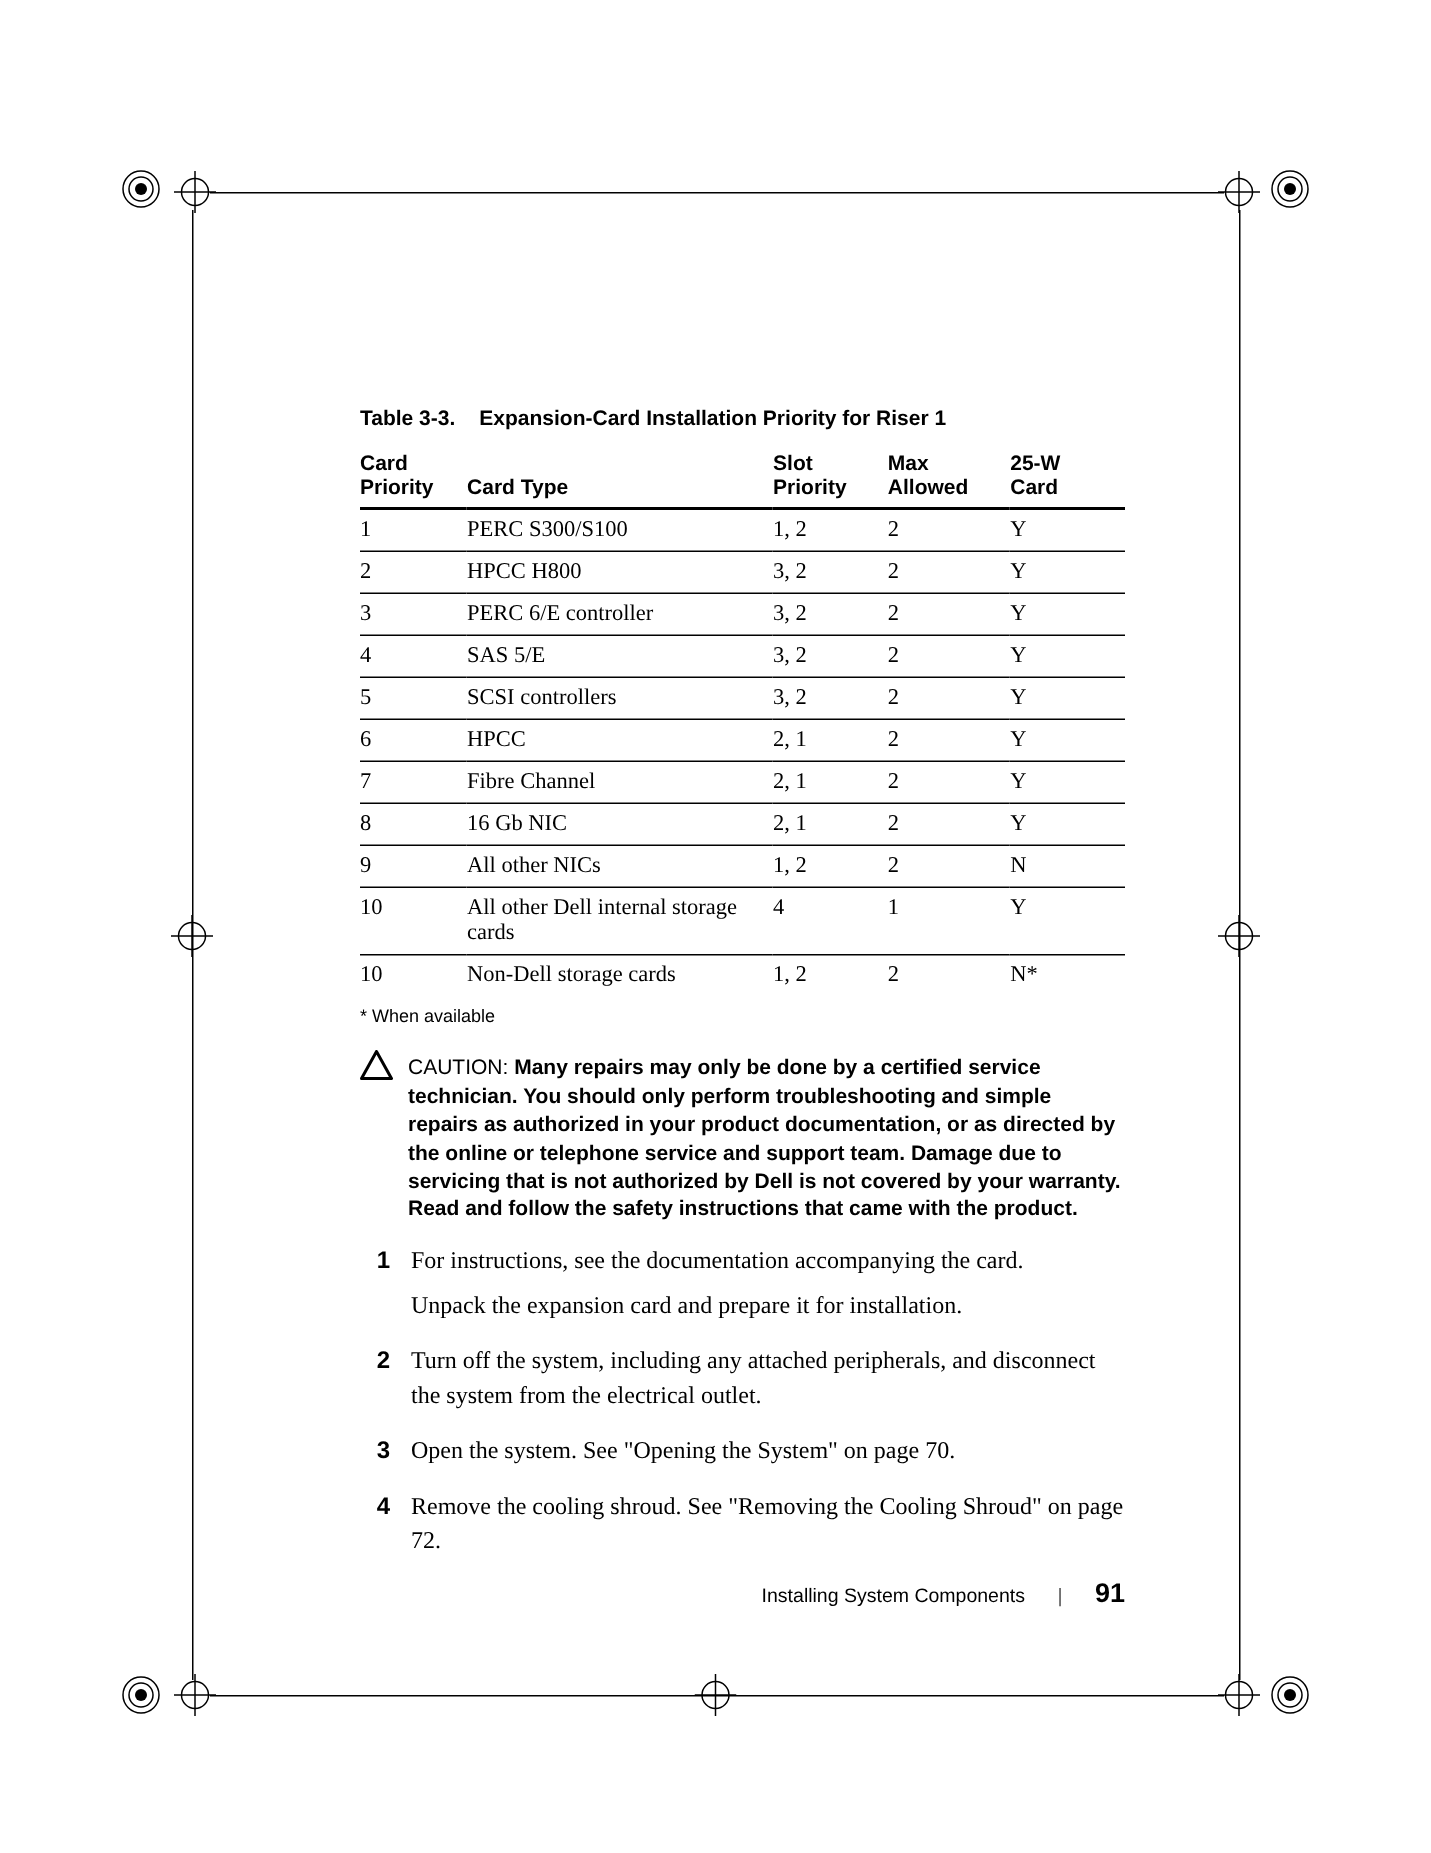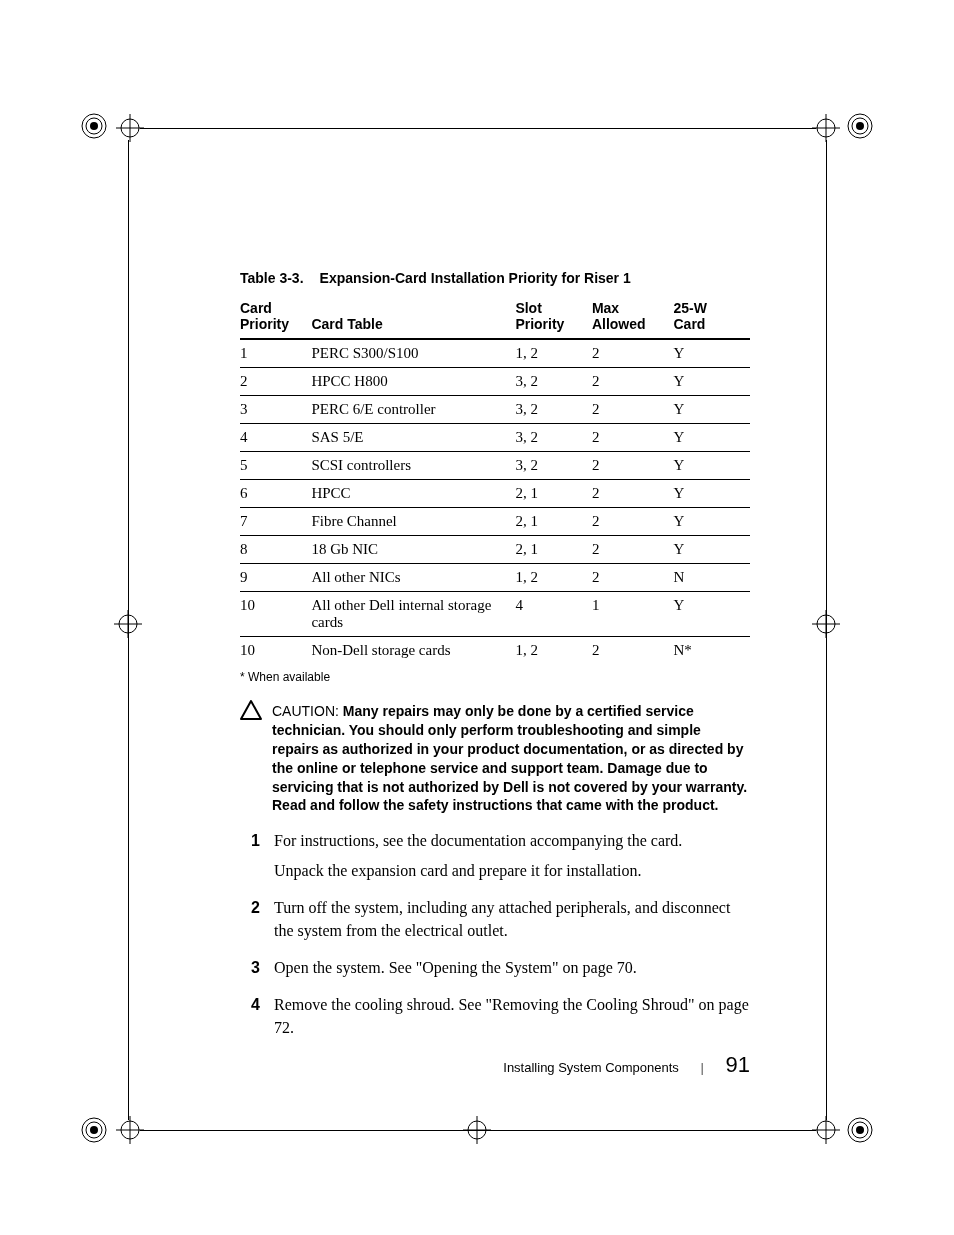--- a/index.html
+++ b/index.html
@@ -21,21 +21,21 @@
   h3{font-family:Helvetica,Arial,sans-serif;font-size:17px;margin:16px 0 10px 0;}
   .caution{display:flex;gap:10px;font-family:Helvetica,Arial,sans-serif;font-weight:bold;font-size:14px;line-height:1.35;margin-bottom:14px;}
   .caution .tri{font-size:22px;line-height:1;flex:0 0 auto;margin-top:-2px;}
   .caution .lead{font-weight:normal;}
   ol.steps{list-style:none;padding:0;margin:0;font-size:16px;line-height:1.45;}
   ol.steps>li{display:flex;gap:14px;margin-bottom:8px;}
   ol.steps .num{font-family:Helvetica,Arial,sans-serif;font-weight:bold;color:#000;min-width:20px;text-align:right;}
   ol.steps .body p{margin:0 0 6px 0;}
   .footer{position:absolute;left:240px;top:1052px;width:510px;font-family:Helvetica,Arial,sans-serif;font-size:13px;text-align:right;}
   .footer .sep{margin:0 18px;color:#555;}
-  .footer .pnum{font-weight:normal;font-size:22px;}
+  .footer .pnum{font-weight:bold;font-size:18px;}
 
   
   .reg{position:absolute;width:28px;height:28px;}
   .reg svg{width:28px;height:28px;display:block;}
   .bullseye{position:absolute;width:28px;height:28px;}
   .bullseye svg{width:28px;height:28px;display:block;}
   .hline{position:absolute;background:#000;height:1px;}
   .vline{position:absolute;background:#000;width:1px;}
 
   
@@ -136,21 +136,21 @@
   <div class="content">
     <div class="caption sans">
       <span class="capnum">Table 3-3.</span><span>Expansion-Card Installation Priority for Riser 1</span>
     </div>
 
     <table>
       <thead>
         <tr>
           <th class="col-pri" style="white-space:pre-line;">Card
 Priority</th>
-          <th class="col-type">Card Table</th>
+          <th class="col-type">Card Type</th>
           <th class="col-slot" style="white-space:pre-line;">Slot
 Priority</th>
           <th class="col-max" style="white-space:pre-line;">Max
 Allowed</th>
           <th class="col-25w" style="white-space:pre-line;">25-W
 Card</th>
         </tr>
       </thead>
       <tbody id="tbody">
           <tr>
@@ -197,21 +197,21 @@
           </tr>
           <tr>
             <td>7</td>
             <td>Fibre Channel</td>
             <td>2, 1</td>
             <td>2</td>
             <td>Y</td>
           </tr>
           <tr>
             <td>8</td>
-            <td>18 Gb NIC</td>
+            <td>16 Gb NIC</td>
             <td>2, 1</td>
             <td>2</td>
             <td>Y</td>
           </tr>
           <tr>
             <td>9</td>
             <td>All other NICs</td>
             <td>1, 2</td>
             <td>2</td>
             <td>N</td>

